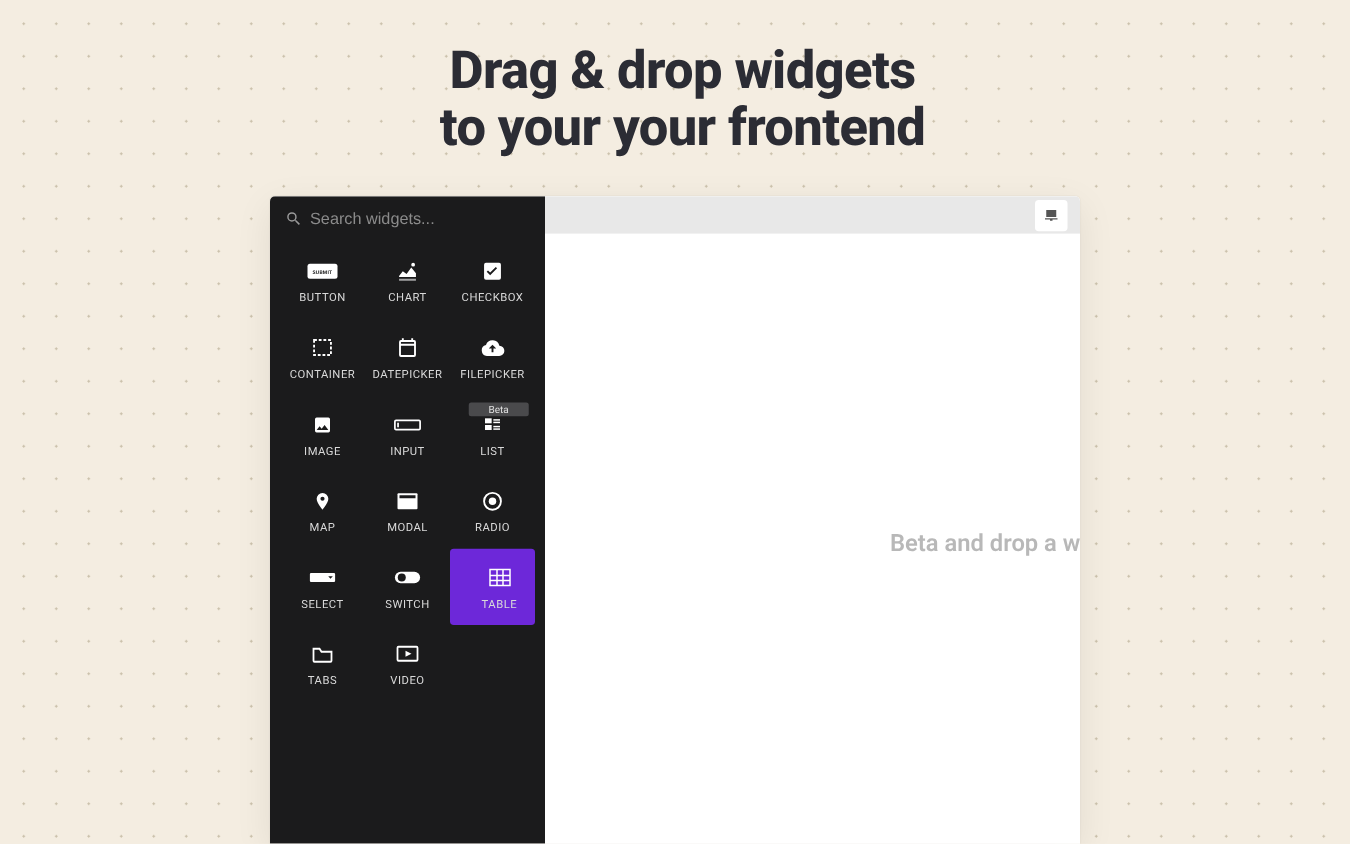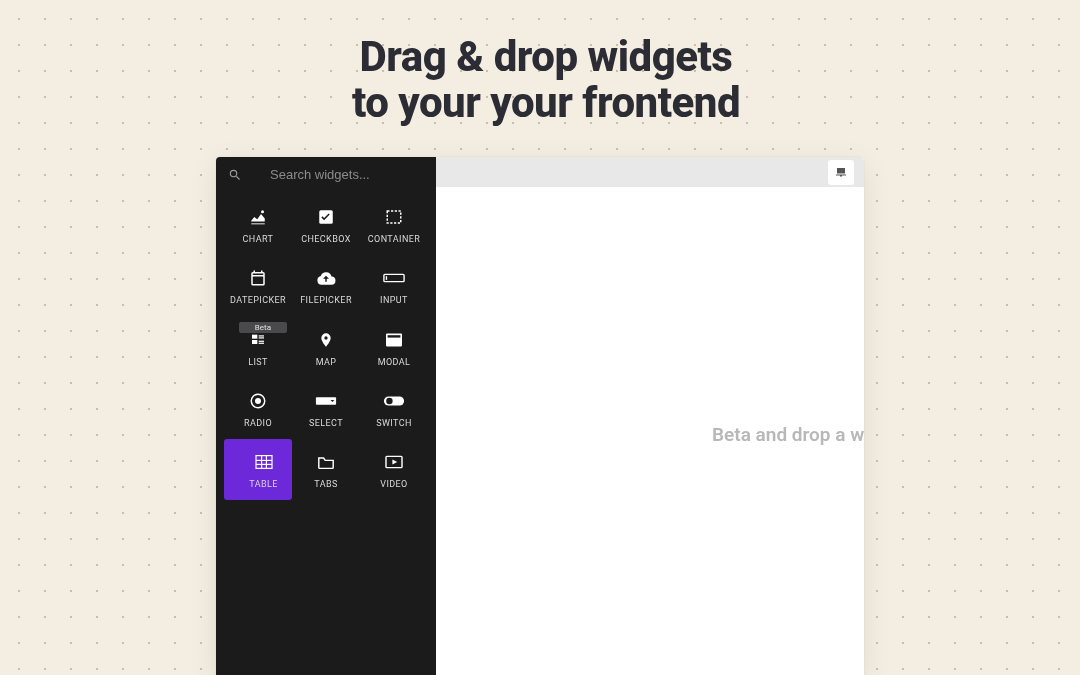--- a/index.html
+++ b/index.html
@@ -41,21 +41,21 @@
     background: #1b1b1c;
     color: #fff;
     display: flex;
     flex-direction: column;
     flex-shrink: 0;
   }
   .search-row {
     display: flex;
     align-items: center;
     padding: 10px 10px 10px 12px;
-    gap: 28px;
+    gap: 6px;
   }
   .search-icon svg { width: 14px; height: 14px; display: block; }
   .search-input {
     flex: 1;
     background: transparent;
     border: none;
     outline: none;
     color: #bdbdbd;
     font-size: 13px;
   }
@@ -165,20 +165,26 @@
       <span class="search-icon">
         <svg viewBox="0 0 24 24">
             <path fill="#9a9a9a" d="M15.5 14h-.79l-.28-.27A6.471 6.471 0 0016 9.5 6.5 6.5 0 109.5 16a6.471 6.471 0 004.23-1.57l.27.28v.79l5 4.99L20.49 19l-4.99-5zM9.5 14A4.5 4.5 0 1114 9.5 4.505 4.505 0 019.5 14z"></path>
           </svg>
       </span>
       <input class="search-input" placeholder="Search widgets..." style="">
     </div>
 
     <div class="widget-grid">
 
+      <div class="widget-item">
+        <div class="widget-icon">
+          <div class="btn-pill">SUBMIT</div>
+        </div>
+        <div class="widget-label">BUTTON</div>
+      </div>
 
       <div class="widget-item">
         <div class="widget-icon">
           <svg width="20" height="18" viewBox="0 0 24 24">
               <path d="M3 17l4-5 4 3 5-7 5 6v4H3z"></path>
               <path d="M3 20h18v2H3z" opacity=".6"></path>
               <circle cx="18" cy="5" r="2"></circle>
             </svg>
         </div>
         <div class="widget-label">CHART</div>
@@ -215,20 +221,28 @@
       <div class="widget-item">
         <div class="widget-icon">
           <svg width="20" height="18" viewBox="0 0 24 24">
               <path d="M19.35 10.04A7.49 7.49 0 005.03 9.22 5.994 5.994 0 006 21h13a5 5 0 00.35-10.96zM13 13v4h-2v-4H8l4-4 4 4h-3z"></path>
             </svg>
         </div>
         <div class="widget-label">FILEPICKER</div>
       </div>
 
 
+      <div class="widget-item">
+        <div class="widget-icon">
+          <svg width="18" height="16" viewBox="0 0 24 24">
+              <path d="M21 19V5a2 2 0 00-2-2H5a2 2 0 00-2 2v14a2 2 0 002 2h14a2 2 0 002-2zM8.5 13.5l2.5 3.01L14.5 12l4.5 6H5l3.5-4.5z"></path>
+            </svg>
+        </div>
+        <div class="widget-label">IMAGE</div>
+      </div>
 
       <div class="widget-item">
         <div class="widget-icon">
           <svg width="22" height="12" viewBox="0 0 24 12">
               <rect x="1" y="2" width="22" height="8" rx="1" fill="none" stroke="#fff" stroke-width="1.5"></rect>
               <rect x="3" y="4" width="1.5" height="4" fill="#fff"></rect>
             </svg>
         </div>
         <div class="widget-label">INPUT</div>
       </div>

